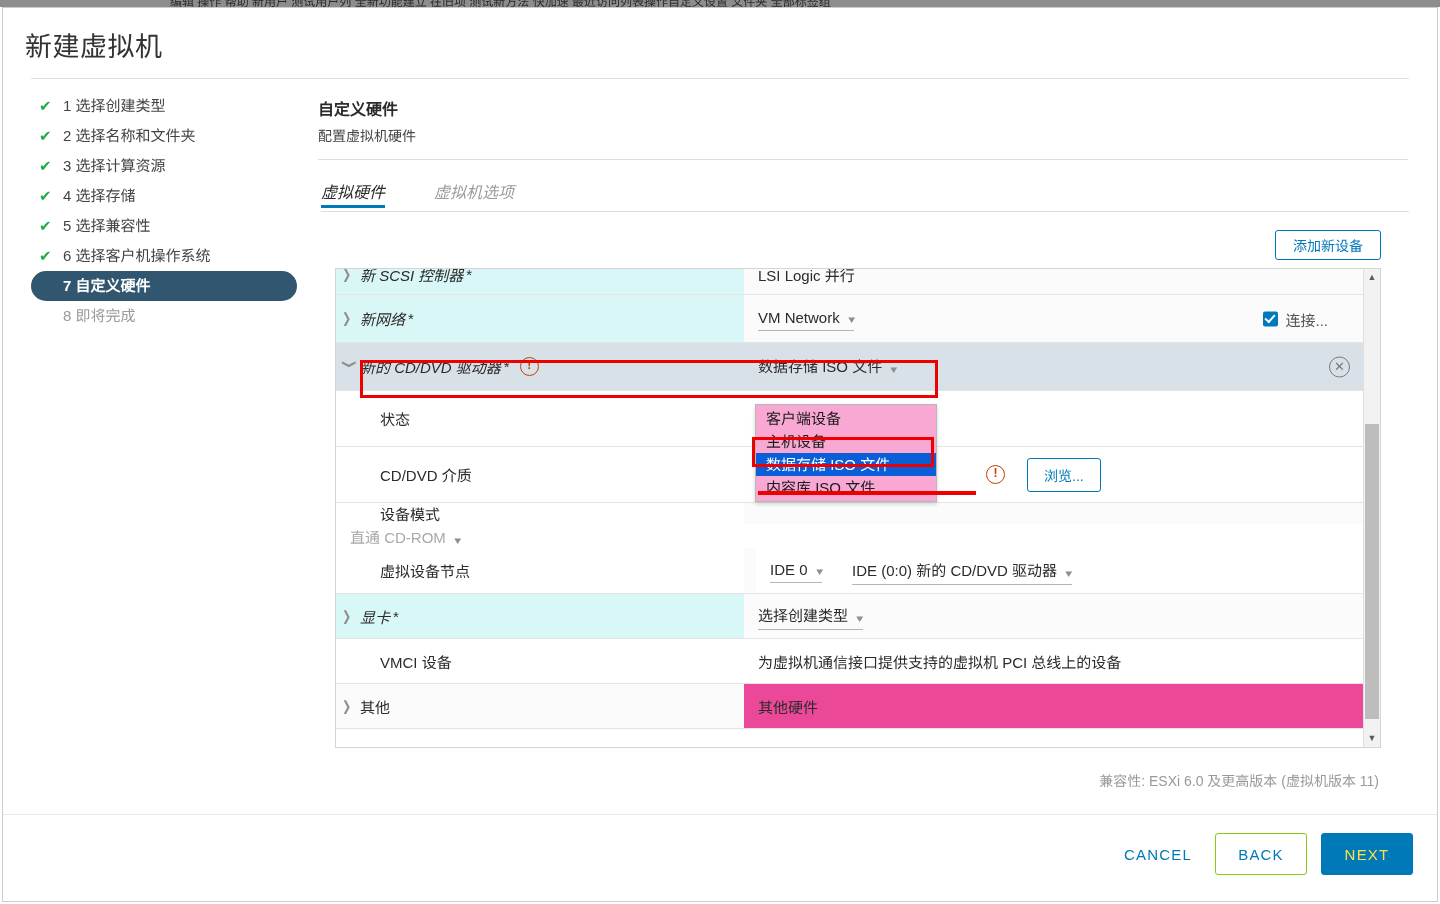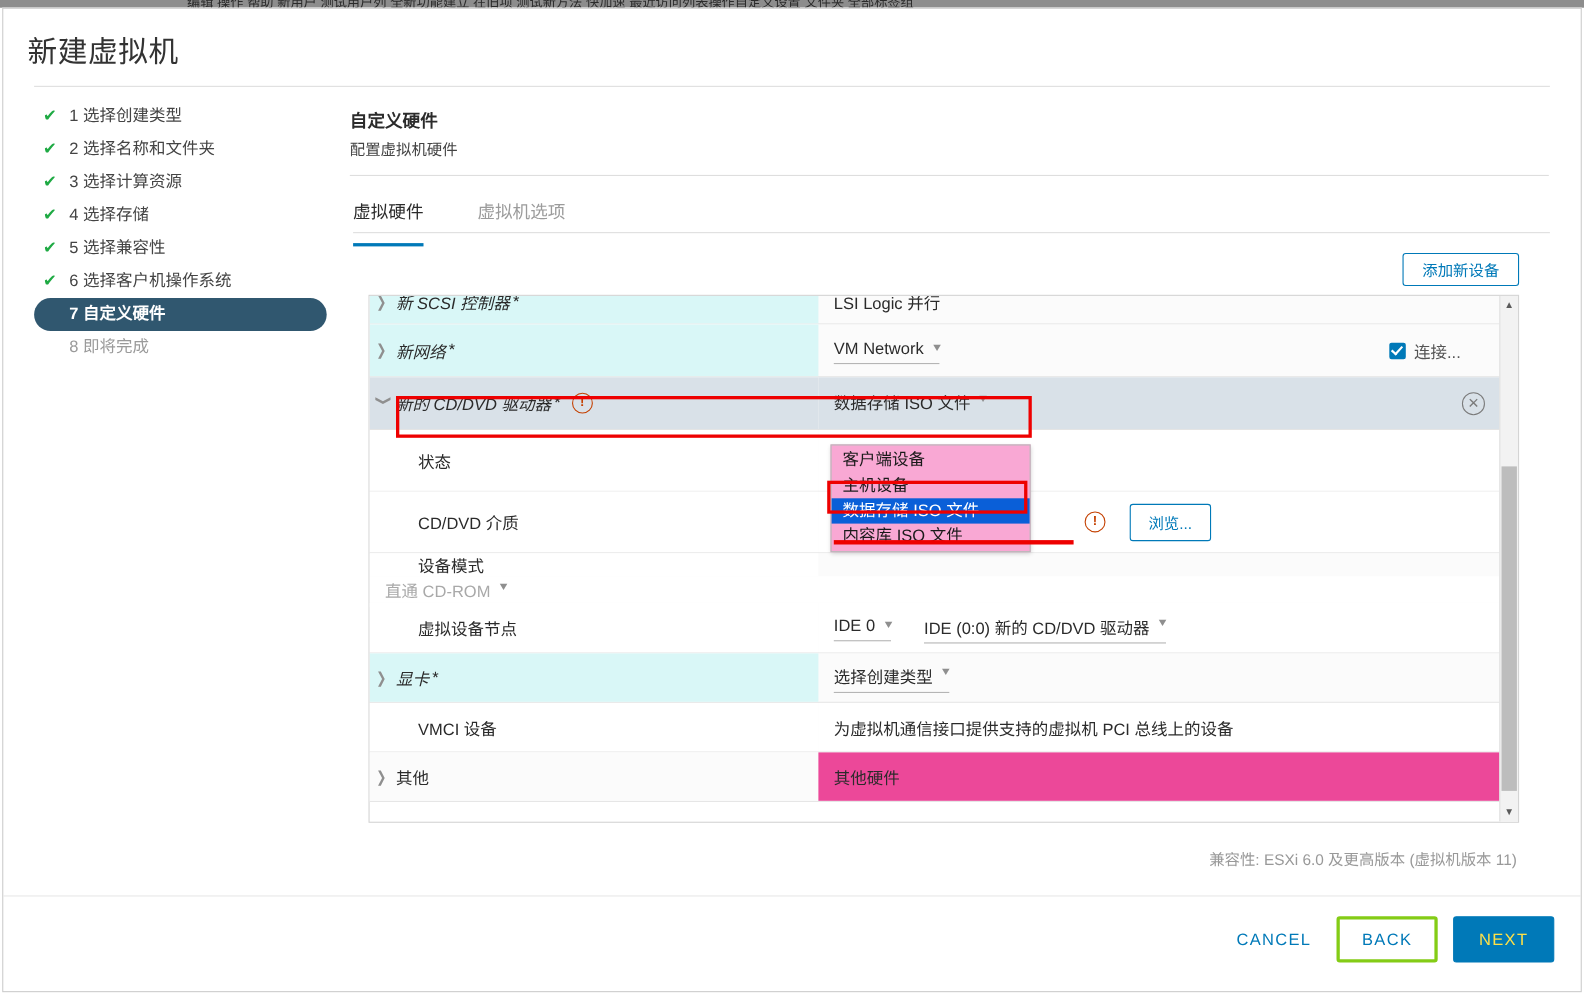--- a/index.html
+++ b/index.html
@@ -137,22 +137,23 @@
     left: 318px;
     width: 1088px;
     height: 32px;
     border-bottom: 1px solid #dedede;
   }
   .tab {
     position: absolute;
     top: 0;
     font-size: 16px;
     color: #9b9b9b;
-    padding-bottom: 18px;
-    cursor: pointer;
+    padding-bottom: 2px;
+    cursor: pointer;
+    font-style: italic;
   }
   .tab.active {
     color: #2b2b2b;
     border-bottom: 3px solid #0079b8;
   }
 
   
   .add-device {
     position: absolute;
     top: 222px;
@@ -240,21 +241,21 @@
     line-height: 15px;
     text-align: center;
     font-weight: bold;
     margin-left: 10px;
     font-style: normal;
     vertical-align: middle;
   }
 
   .dd {
     display: inline-flex;
-    align-items: flex-start;
+    align-items: flex-end;
     border-bottom: 1px solid #b5b5b5;
     padding: 2px 0 4px 0;
     color: #2b2b2b;
     font-size: 15px;
     cursor: pointer;
     white-space: nowrap;
   }
   .dd.muted { color: #a9a9a9; border-bottom-color: #d0d0d0; }
   .dd .chev {
     margin-left: 9px;
@@ -422,21 +423,21 @@
     cursor: pointer;
     padding: 10px 14px;
   }
   .btn-back {
     position: absolute;
     top: 825px;
     left: 1212px;
     width: 92px;
     height: 42px;
     background: #ffffff;
-    border: 3px solid #84cc16;
+    border: 1px solid #84cc16;
     border-radius: 3px;
     color: #0079b8;
     font-size: 15px;
     letter-spacing: 1.2px;
     font-family: inherit;
     cursor: pointer;
   }
   .btn-next {
     position: absolute;
     top: 825px;
@@ -591,21 +592,21 @@
         <span>设备模式</span>
       </div>
       <div class="rcell">
         <span class="dd muted">
           <span>直通 CD-ROM</span>
           <span class="chev">▾</span>
         </span>
       </div>
     </div>
 
-    <div class="row sub" style="height:46px;">
+    <div class="row sub" style="height:46px;gap:12px;">
       <div class="lcell">
         <span>虚拟设备节点</span>
       </div>
       <div class="rcell">
         <span class="dd">
           <span>IDE 0</span>
           <span class="chev">▾</span>
         </span>
         <span class="dd" style="margin-left:30px;">
           <span>IDE (0:0) 新的 CD/DVD 驱动器</span>

